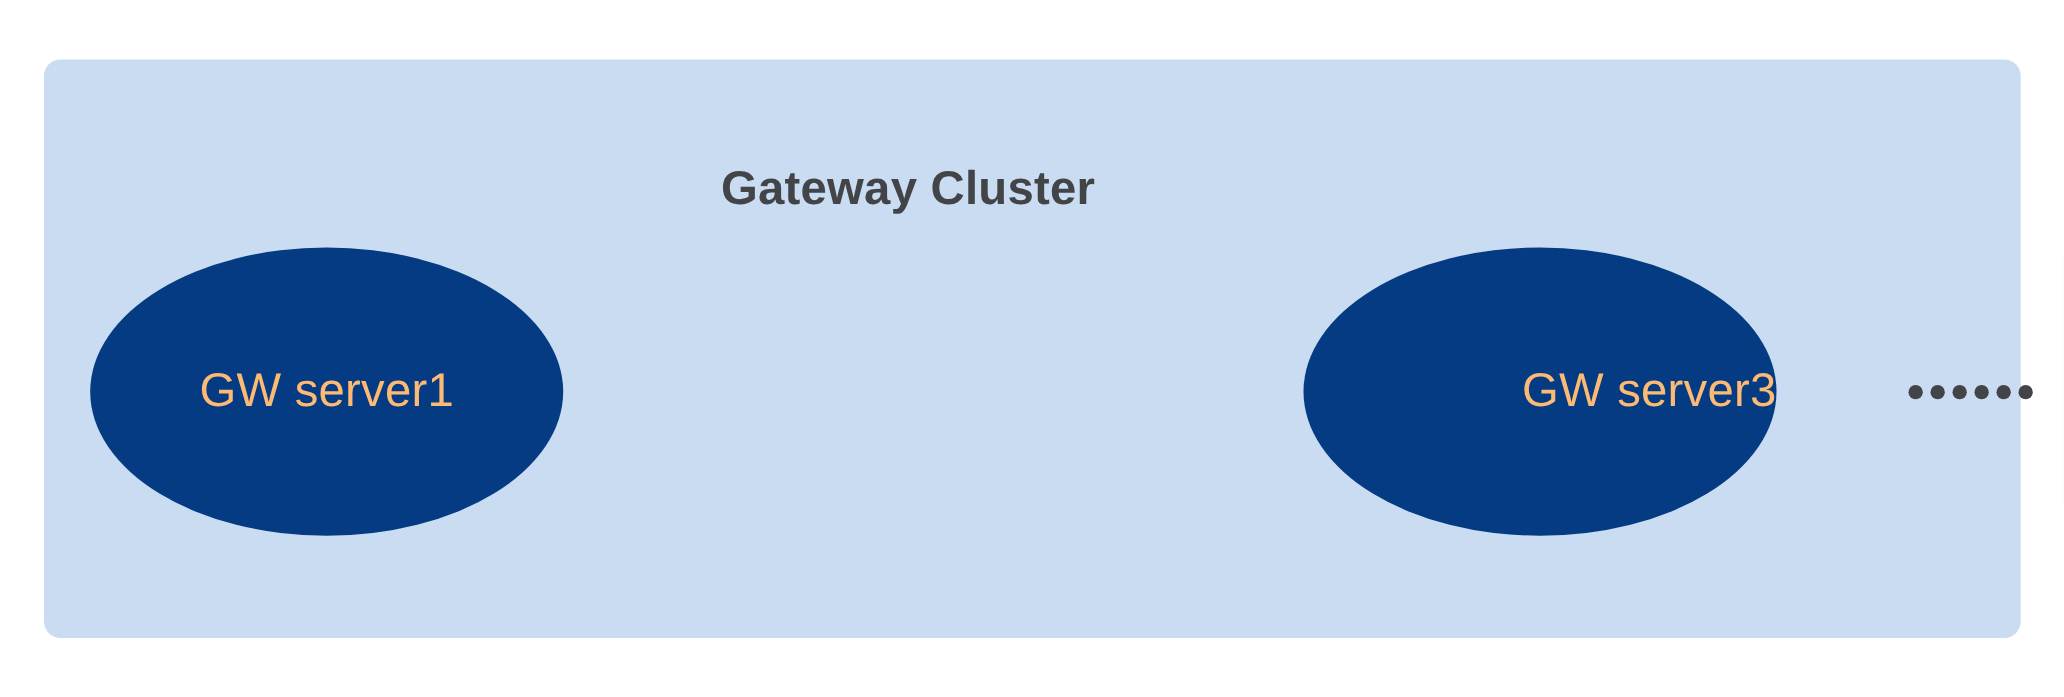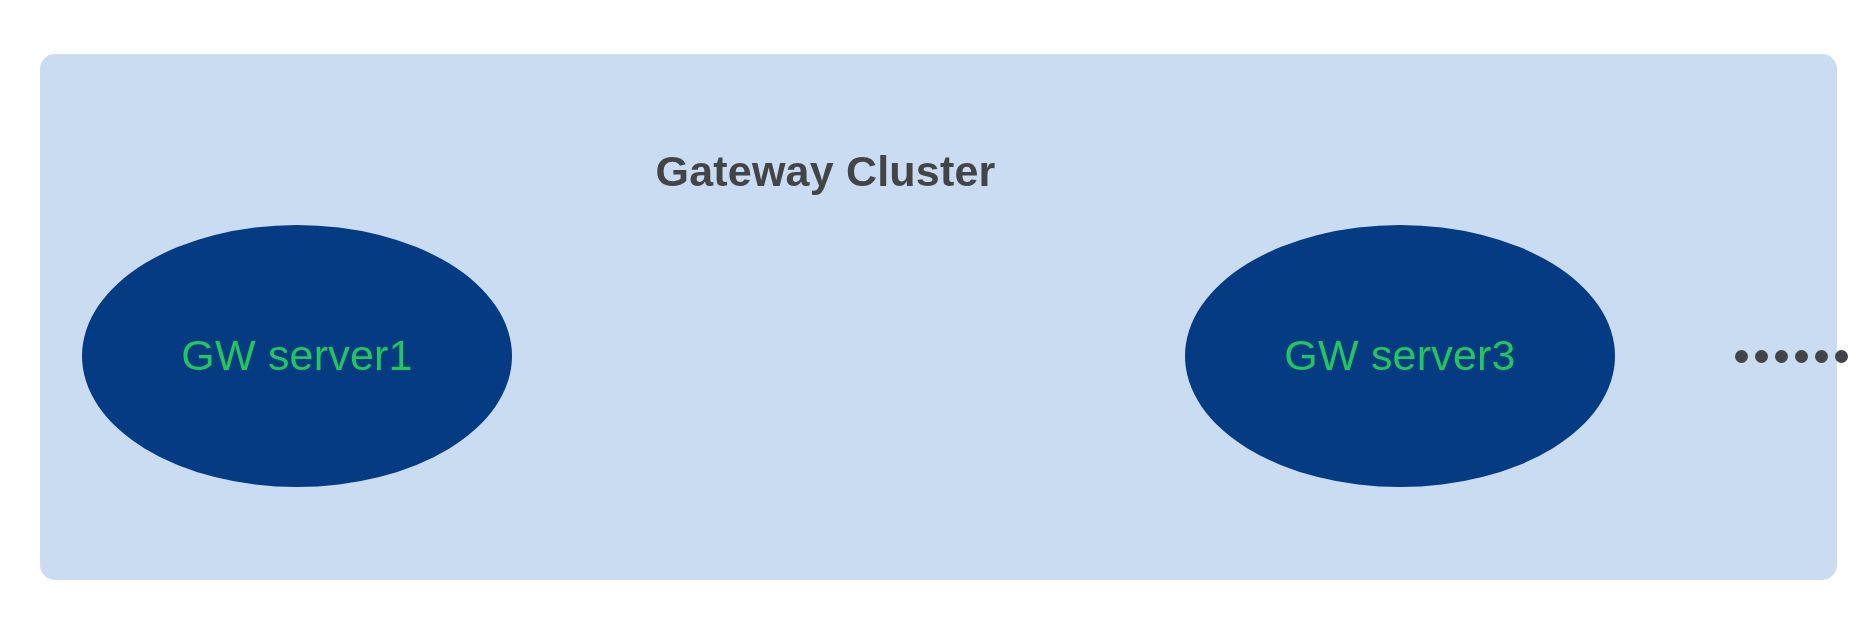--- a/index.html
+++ b/index.html
@@ -64,26 +64,26 @@
     height: 262px;
     background: #043b82;
     border-radius: 50% / 50%;
     display: flex;
     align-items: center;
     justify-content: center;
   }
 
   .node-1 { left: 0px; }
   .node-2 { left: 556px; }
-  .node-3 { left: 1103px; }
+  .node-3 { left: 1103px; justify-content: flex-end; }
 
   .node-label {
     font-size: 43px;
     font-weight: normal;
-    color: #22c55e;
+    color: #fdba74;
     line-height: 1;
     white-space: nowrap;
     letter-spacing: 0.2px;
     transform: translateY(-1px);
   }
 
   
   .more-ellipsis {
     position: absolute;
     left: 1653px;

